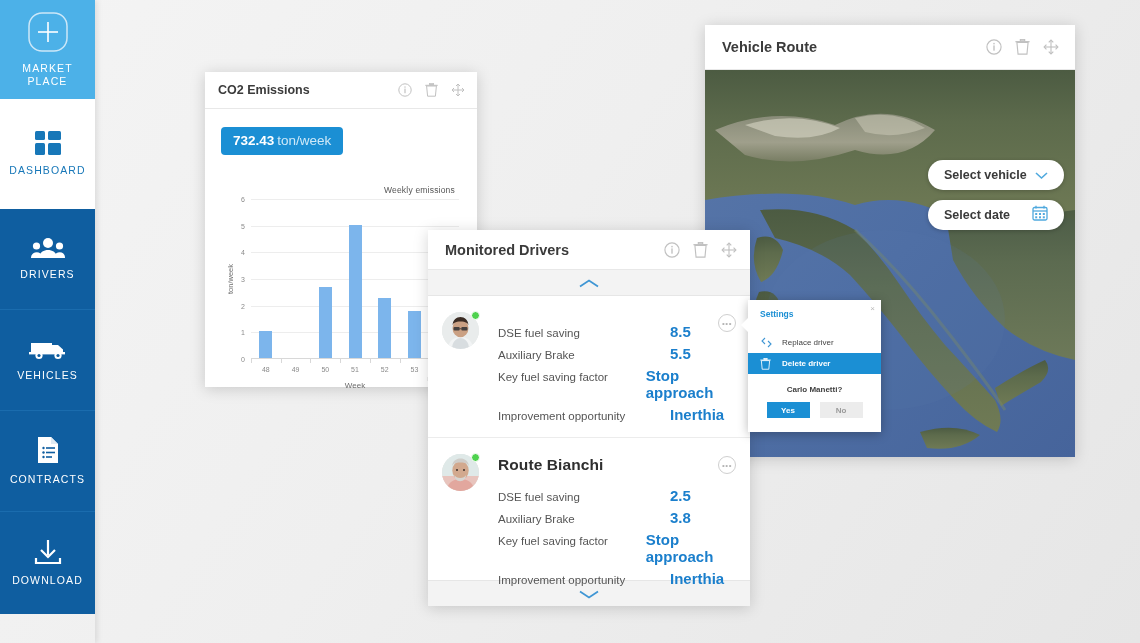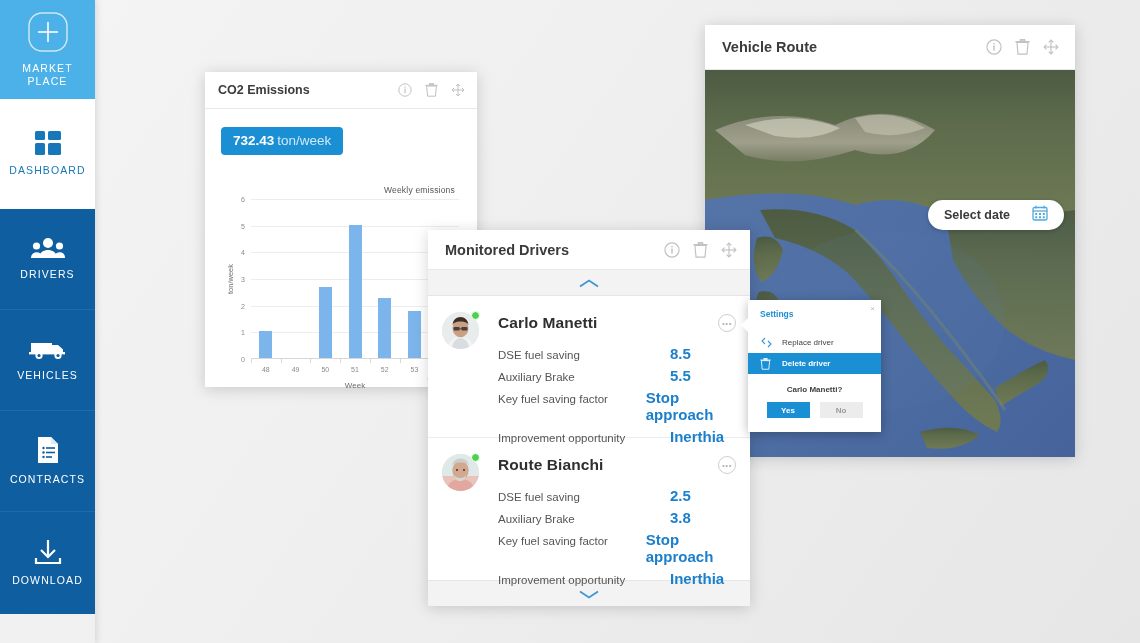--- a/index.html
+++ b/index.html
@@ -458,20 +458,28 @@
 
       <path d="M52 168 Q70 162 78 180 Q72 206 56 212 Q44 192 52 168 Z" fill="url(#land)"></path>
       <path d="M54 222 Q72 218 76 238 Q70 262 54 266 Q44 244 54 222 Z" fill="url(#land)"></path>
 
       <path d="M240 140 Q300 150 370 140 V290 Q330 282 300 258 Q268 228 248 190 Z" fill="url(#land)" opacity="0.95"></path>
 
       <path d="M150 160 Q195 200 245 265 Q280 310 300 340" fill="none" stroke="#7a8a63" stroke-width="3" opacity="0.45"></path>
       <ellipse cx="180" cy="250" rx="120" ry="90" fill="#5a78ab" opacity="0.12"></ellipse>
     </svg>
 
+    <div class="map-ctrl" id="ctrl-vehicle">
+      <span class="lbl">Select vehicle</span>
+      <span>
+        <svg width="13" height="8" viewBox="0 0 13 8">
+            <path d="M1 1l5.5 5L12 1" fill="none" stroke="#4fa9de" stroke-width="1.6"></path>
+          </svg>
+      </span>
+    </div>
     <div class="map-ctrl" id="ctrl-date">
       <span class="lbl">Select date</span>
       <span>
         <svg width="16" height="16" viewBox="0 0 16 16">
           <rect x="1" y="2.5" width="14" height="12.5" rx="1.4" fill="none" stroke="#4fa9de" stroke-width="1.3"></rect>
           <line x1="1" y1="6" x2="15" y2="6" stroke="#4fa9de" stroke-width="1.3"></line>
           <line x1="4" y1="0.8" x2="4" y2="3.4" stroke="#4fa9de" stroke-width="1.3"></line>
           <line x1="12" y1="0.8" x2="12" y2="3.4" stroke="#4fa9de" stroke-width="1.3"></line>
           <rect x="3.2" y="8" width="2" height="2" fill="#4fa9de"></rect>
           <rect x="7" y="8" width="2" height="2" fill="#4fa9de"></rect>
@@ -529,21 +537,20 @@
               <path d="M6 37c0-8 6-12 12.5-12S31 29 31 37z" fill="#f2f4f5"></path>
               <path d="M10 37c0-7 4-11 8.5-11S27 30 27 37z" fill="#d8dde0"></path>
               <ellipse cx="18.5" cy="16" rx="8" ry="9.2" fill="#caa083"></ellipse>
               <path d="M10.5 14c0-6 4-9 8-9s8 3 8 9c0-3-3-4.5-8-4.5s-8 1.5-8 4.5z" fill="#3b2c24"></path>
               <rect x="11.5" y="15" width="6.2" height="3.6" rx="1" fill="#2f2f33" opacity=".85"></rect>
               <rect x="19.3" y="15" width="6.2" height="3.6" rx="1" fill="#2f2f33" opacity=".85"></rect>
               <rect x="17.7" y="16.3" width="1.6" height="0.9" fill="#2f2f33" opacity=".85"></rect>
             </svg></div>
           <span class="dot-online"></span>
         </div>
-        <div class="driver-name">Carlo Manetti</div>
         <div class="more-btn">•••</div>
         <div class="stat-list">
           <div class="stat-row">
             <span class="stat-key">DSE fuel saving</span>
             <span class="stat-val">8.5</span>
           </div>
           <div class="stat-row">
             <span class="stat-key">Auxiliary Brake</span>
             <span class="stat-val">5.5</span>
           </div>

